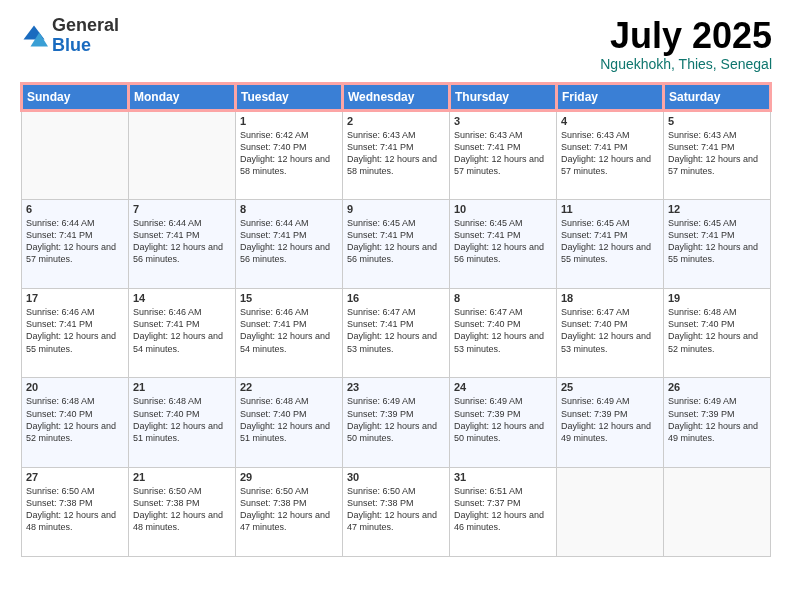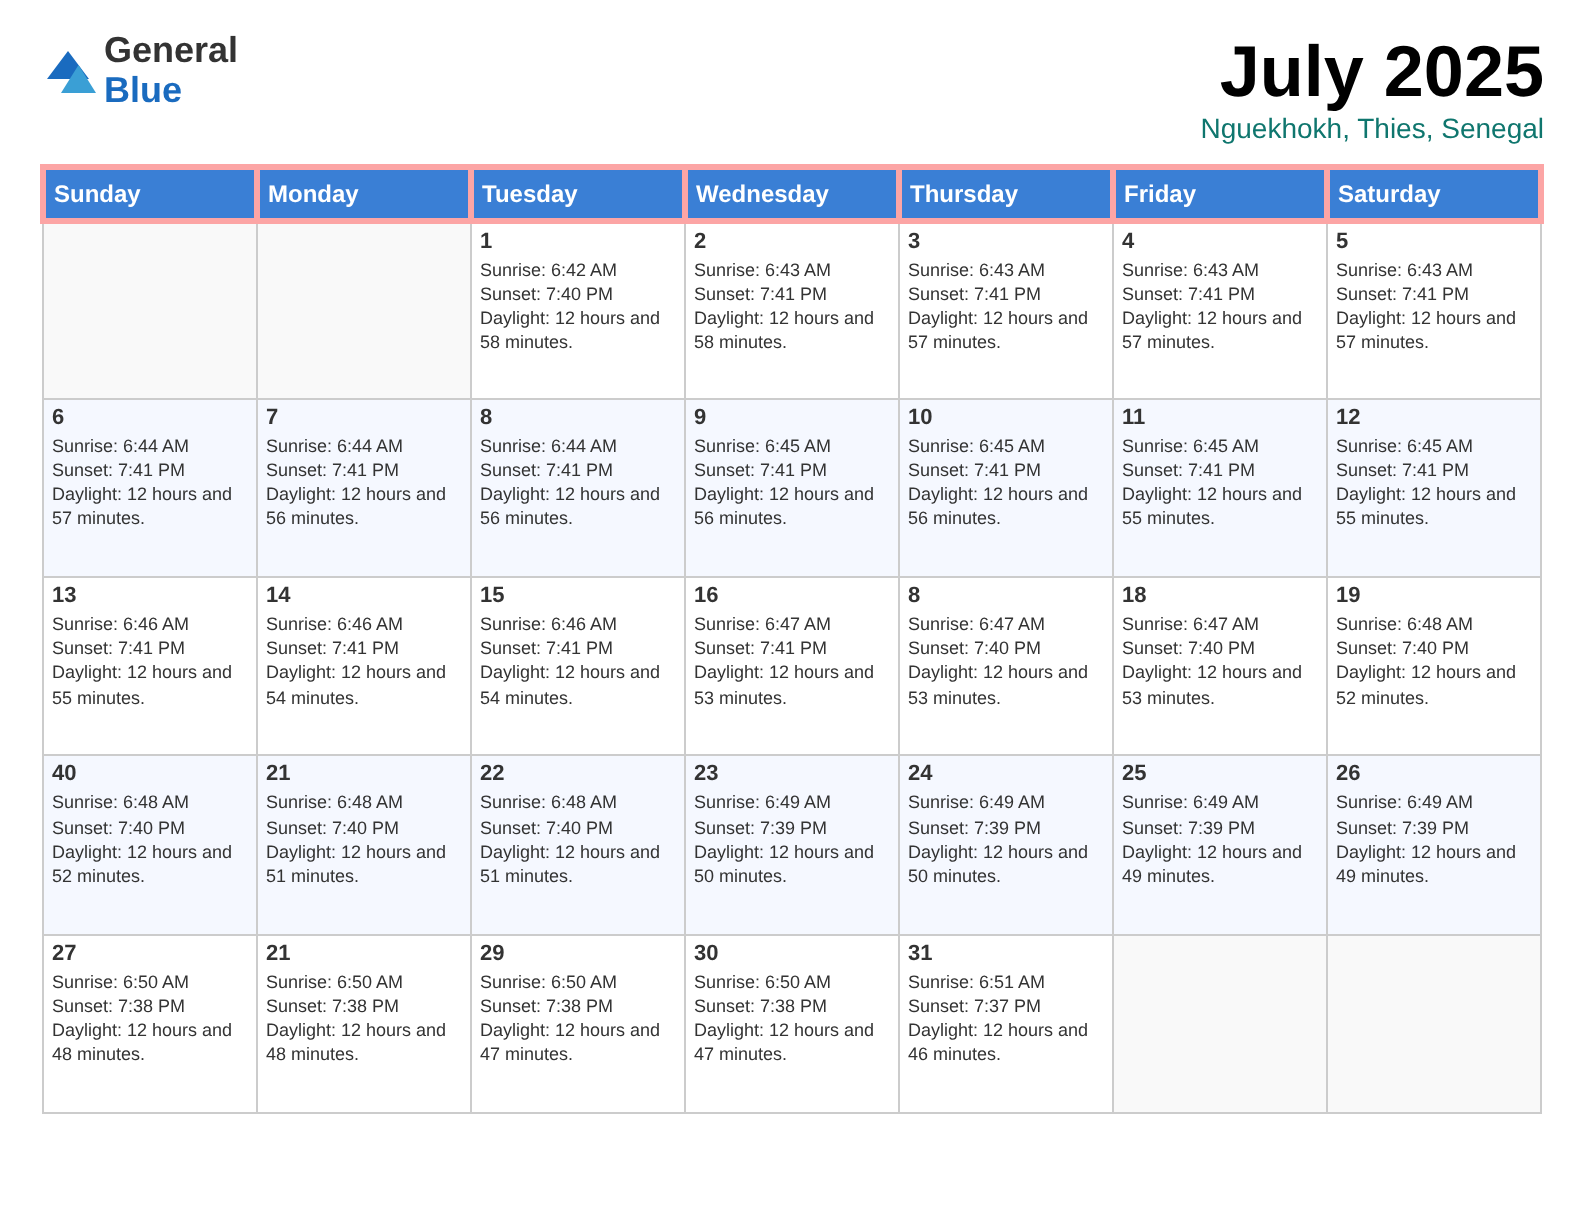--- a/index.html
+++ b/index.html
@@ -201,21 +201,21 @@
           </td>
           <td>
             <span class="day-num">12</span>
             <div class="day-info">Sunrise: 6:45 AM
 Sunset: 7:41 PM
 Daylight: 12 hours and 55 minutes.</div>
           </td>
         </tr>
         <tr>
           <td>
-            <span class="day-num">13</span>
+            <span class="day-num">17</span>
             <div class="day-info">Sunrise: 6:46 AM
 Sunset: 7:41 PM
 Daylight: 12 hours and 55 minutes.</div>
           </td>
           <td>
             <span class="day-num">14</span>
             <div class="day-info">Sunrise: 6:46 AM
 Sunset: 7:41 PM
 Daylight: 12 hours and 54 minutes.</div>
           </td>
@@ -245,21 +245,21 @@
           </td>
           <td>
             <span class="day-num">19</span>
             <div class="day-info">Sunrise: 6:48 AM
 Sunset: 7:40 PM
 Daylight: 12 hours and 52 minutes.</div>
           </td>
         </tr>
         <tr>
           <td>
-            <span class="day-num">40</span>
+            <span class="day-num">20</span>
             <div class="day-info">Sunrise: 6:48 AM
 Sunset: 7:40 PM
 Daylight: 12 hours and 52 minutes.</div>
           </td>
           <td>
             <span class="day-num">21</span>
             <div class="day-info">Sunrise: 6:48 AM
 Sunset: 7:40 PM
 Daylight: 12 hours and 51 minutes.</div>
           </td>

